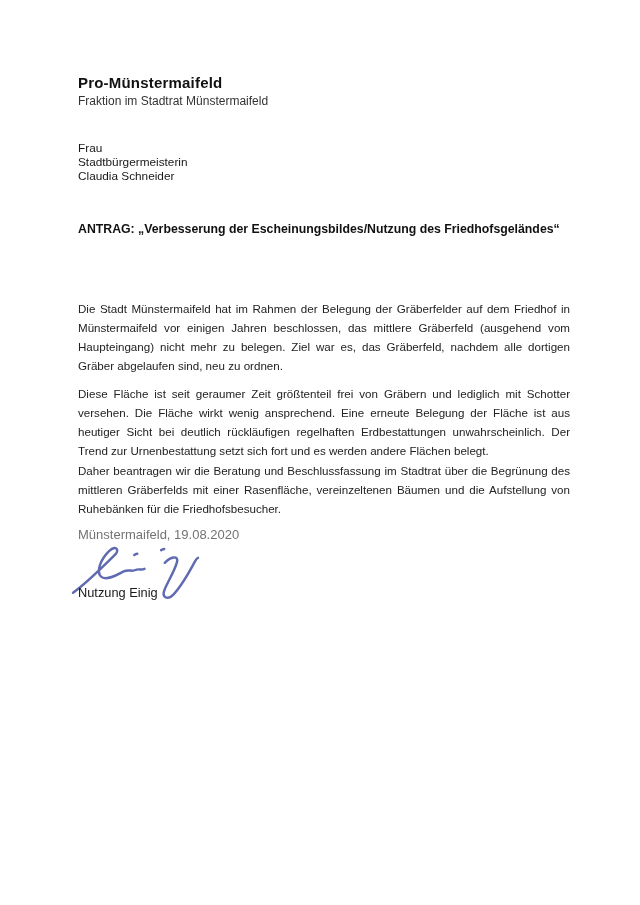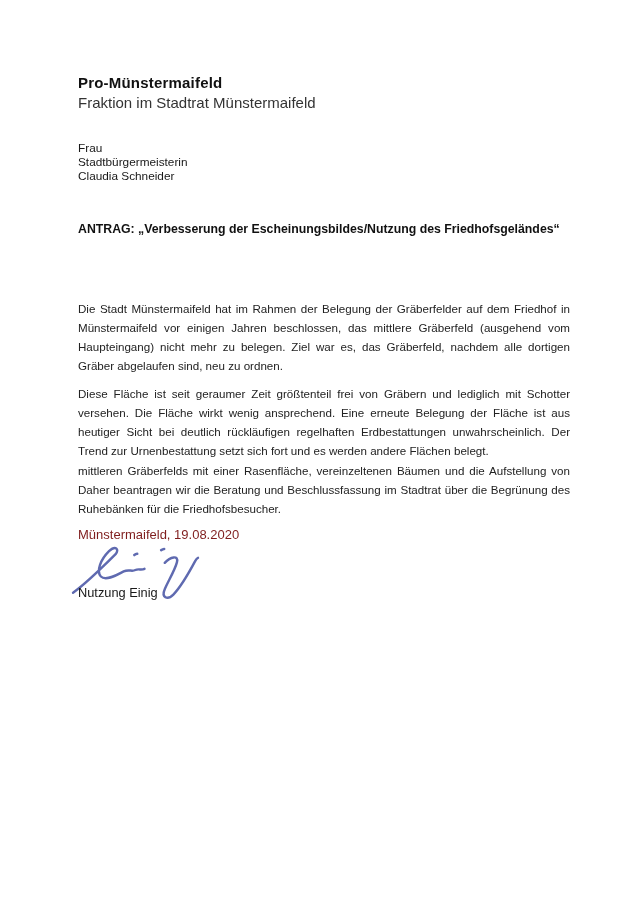--- a/index.html
+++ b/index.html
@@ -17,21 +17,21 @@
     left: 78px; top: 74px;
     font-size: 15px;
     font-weight: bold;
     letter-spacing: 0.2px;
     color: #111;
     white-space: pre;
   }
   .org-subtitle {
     position: absolute;
     left: 78px; top: 94px;
-    font-size: 15px;
+    font-size: 12px;
     color: #333;
     white-space: pre;
   }
   .recipient {
     position: absolute;
     left: 78px; top: 142px;
     font-size: 11.8px;
     line-height: 13.8px;
     color: #181818;
   }
@@ -62,21 +62,21 @@
     text-align-last: justify;
   }
   .pline.last {
     text-align: center;
     text-align-last: left;
   }
   .dateline {
     position: absolute;
     left: 78px; top: 527px;
     font-size: 13px;
-    color: #7f1d1d;
+    color: #737373;
     white-space: pre;
   }
   .signature {
     position: absolute;
     left: 70px; top: 541px;
     width: 152px; height: 69px;
   }
   .signer {
     position: absolute;
     left: 78px; top: 585px;
@@ -110,22 +110,22 @@
   </div>
 
   <div class="para para-2">
     <div class="pline">Diese Fläche ist seit geraumer Zeit größtenteil frei von Gräbern und lediglich mit Schotter</div>
     <div class="pline">versehen. Die Fläche wirkt wenig ansprechend. Eine erneute Belegung der Fläche ist aus</div>
     <div class="pline">heutiger Sicht bei deutlich rückläufigen regelhaften Erdbestattungen unwahrscheinlich. Der</div>
     <div class="pline last">Trend zur Urnenbestattung setzt sich fort und es werden andere Flächen belegt.</div>
   </div>
 
   <div class="para para-3">
+    <div class="pline">Daher beantragen wir die Beratung und Beschlussfassung im Stadtrat über die Begrünung des</div>
     <div class="pline">mittleren Gräberfelds mit einer Rasenfläche, vereinzeltenen Bäumen und die Aufstellung von</div>
-    <div class="pline">Daher beantragen wir die Beratung und Beschlussfassung im Stadtrat über die Begrünung des</div>
     <div class="pline last">Ruhebänken für die Friedhofsbesucher.</div>
   </div>
 
   <div class="dateline">Münstermaifeld, 19.08.2020</div>
 
   <svg class="signature" viewBox="0 0 150 68" xmlns="http://www.w3.org/2000/svg" aria-hidden="true">
     <path d="M 3 51 C 16 42 34 24 45 13 C 49 8 45 4 38.5 10
              C 30.5 18 25.5 29.5 30.5 35 C 35.5 40 47 33 53 30
              C 58 27.6 61 30.5 64.5 28.6 C 67.6 27 70.2 29 73.5 27.4" fill="none" stroke-width="2.4" stroke-linecap="round" stroke-linejoin="round" stroke="#5f6ab0"></path>
     <path d="M 63.5 13.8 C 64.6 13 65.6 12.7 66.3 12.6" fill="none" stroke-width="2.6" stroke-linecap="round" stroke="#5f6ab0"></path>

